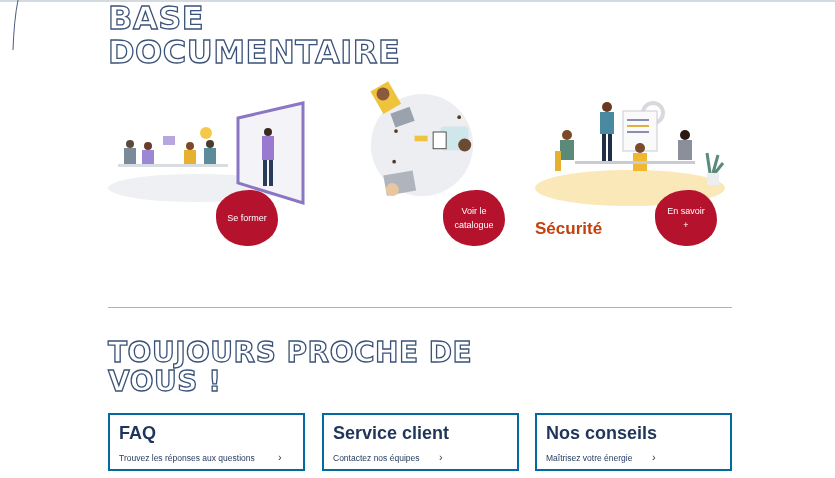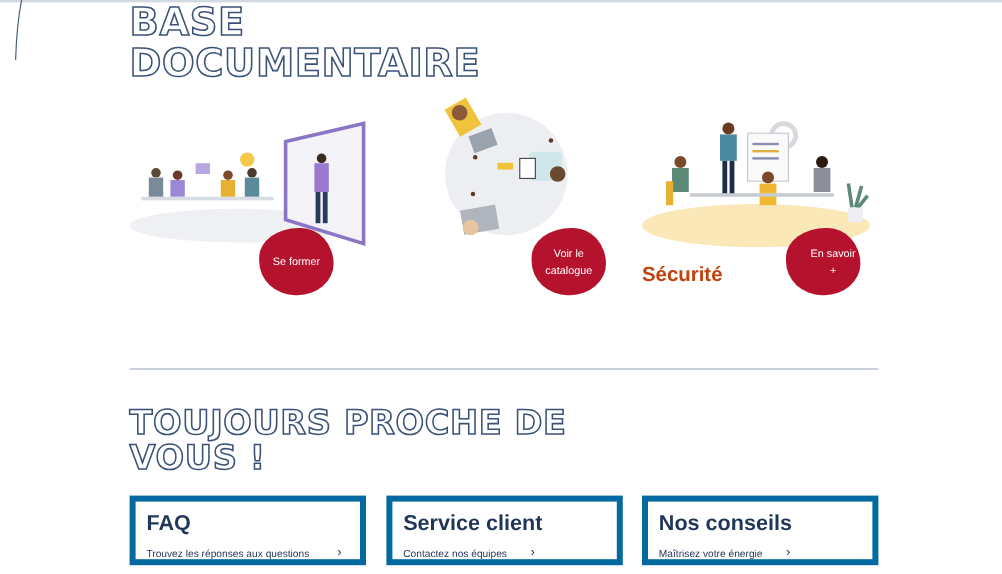--- a/index.html
+++ b/index.html
@@ -41,21 +41,21 @@
     .c2 { left: 322px; top: 80px; height: 200px; }
     .c3 { left: 535px; top: 88px; height: 190px; }
 
     .divider { position: absolute; left: 108px; top: 307px; width: 624px; height: 1px; background: #a8b4c4; }
 
     .title-proche { left: 108px; top: 338px; font-size: 28px; }
     .title-proche span { display: block; }
 
     .contact-card {
       position: absolute; top: 413px; width: 197px; height: 58px;
-      border: 5px solid #0369a1; background: #fff; cursor: pointer;
+      border: 2px solid #0369a1; background: #fff; cursor: pointer;
     }
     .contact-card .cc-title { position: absolute; left: 9px; top: 8px; font-size: 18px; font-weight: bold; color: #1f3559; }
     .contact-card .cc-sub { position: absolute; left: 9px; top: 38px; font-size: 8.5px; color: #1f3559; }
     .contact-card .cc-chev { position: absolute; top: 36px; font-size: 11px; color: #1f3559; }
     .k1 { left: 108px; } .k2 { left: 322px; } .k3 { left: 535px; padding-left: 13px; }
   </style>
 </head>
 <body>
 
 <div class="top-line"></div>
@@ -130,21 +130,21 @@
       <rect x="25" y="47" width="14" height="20" fill="#5b8a78"></rect>
     <rect x="20" y="58" width="6" height="20" fill="#e8b030"></rect>
     <circle cx="105" cy="55" r="5" fill="#7a4a2a"></circle>
       <rect x="98" y="60" width="14" height="18" fill="#f0b830"></rect>
     <circle cx="150" cy="42" r="5" fill="#2a1a10"></circle>
       <rect x="143" y="47" width="14" height="20" fill="#8a8f99"></rect>
     <rect x="40" y="68" width="120" height="3" fill="#c8ccd2"></rect>
     <path d="M175 80 L172 60 M178 80 L183 62 M180 80 L188 70" stroke="#5b8a78" stroke-width="3"></path>
     <rect x="172" y="80" width="12" height="12" fill="#eceef1"></rect>
   </svg>
-  <div class="cta" style="left:120px; top:102px;justify-content:flex-end;">
+  <div class="cta" style="left:120px; top:102px;">
     <span><span>En savoir</span><br><span>+</span></span>
   </div>
   <div class="card-title" style="top:130px; color:#c2410c;">
     <div>Sécurité</div>
   </div>
 </div>
 
 <div class="divider"></div>
 
 <h2 class="outline-title title-proche">

